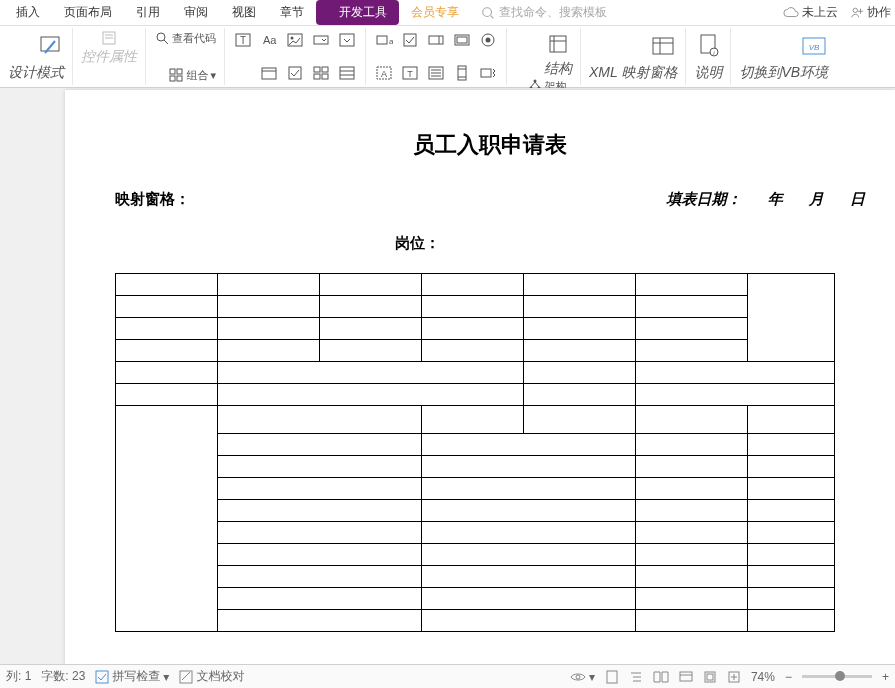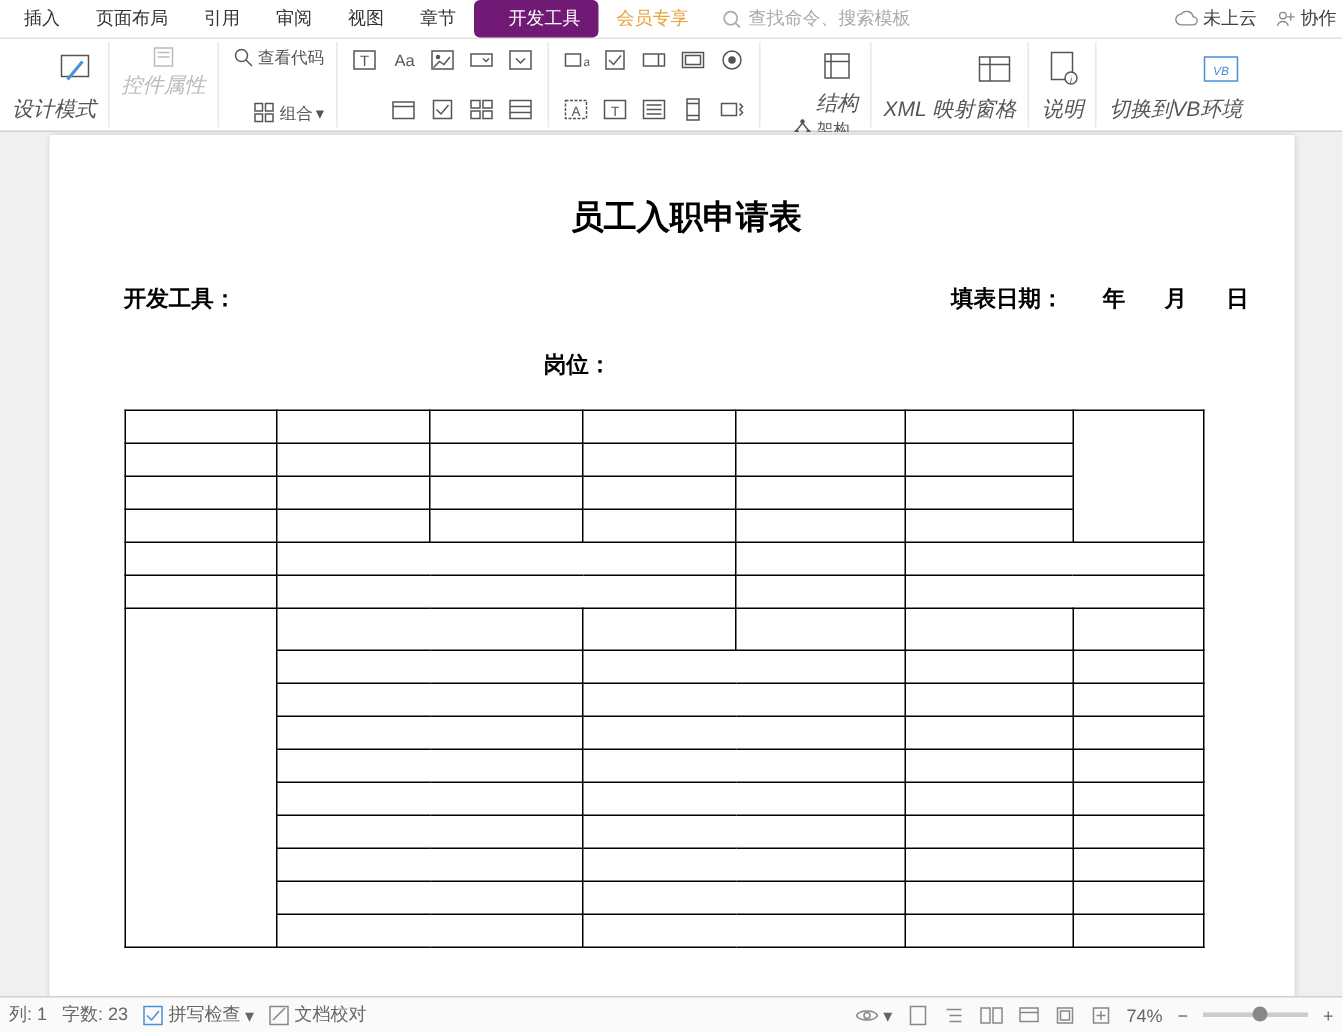--- a/index.html
+++ b/index.html
@@ -17,28 +17,28 @@
 .ribbon-group { display: flex; flex-direction: column; align-items: flex-end; justify-content: space-between; padding: 2px 8px; border-right: 1px solid #e8e8e8; }
 .ribbon-group.tall { justify-content: center; gap: 4px; }
 .ribbon-icon-large { width: 28px; height: 28px; display: flex; align-items: center; justify-content: center; font-style: italic; }
 .ribbon-label { font-size: 14px; color: #555; white-space: nowrap; font-style: italic; }
 .ribbon-label.disabled { color: #bbb; }
 .ribbon-col { display: flex; flex-direction: column; gap: 2px; align-items: center; }
 .ribbon-row { display: flex; gap: 6px; align-items: center; }
 .mini-icon { width: 20px; height: 20px; display: flex; align-items: center; justify-content: center; color: #555; }
 .mini-item { display: flex; align-items: center; gap: 2px; font-size: 11px; color: #555; }
 
-.doc-area { position: absolute; top: 88px; left: 0; right: 0; bottom: 24px; background: #f0f0f0; overflow: auto; display: flex; justify-content: center; }
+.doc-area { position: absolute; top: 88px; left: 0; right: 0; bottom: 24px; background: #f0f0f0; overflow: auto; display: flex; justify-content: flex-end; }
 .page { width: 830px; background: #fff; margin: 2px 0 20px 0; box-shadow: 0 0 4px rgba(0,0,0,.15); padding: 30px 30px 40px 50px; position: relative; min-height: 620px; }
 .page-title { text-align: center; font-size: 22px; font-weight: bold; margin: 10px 0 30px 0; }
 .info-line { display: flex; font-size: 15px; font-weight: bold; margin-bottom: 20px; }
 .info-line .seg { flex: 0 0 auto; }
 .info-line .seg1 { width: 280px; }
 .info-line .seg2 { width: 220px; margin-top: 44px; }
-.info-line .seg3 { margin-left: auto; }
+.info-line .seg3 { margin-left: auto; font-style: italic; }
 .info-line .seg3 .unit { margin-left: 22px; }
 
 .form-table { width: 720px; border-collapse: collapse; }
 .form-table td { border: 1px solid #000; height: 22px; }
 
 .status-bar { position: absolute; bottom: 0; left: 0; right: 0; height: 24px; border-top: 1px solid #d0d0d0; display: flex; align-items: center; padding: 0 6px; font-size: 12px; color: #666; background: #fafafa; gap: 10px; margin-top: 34px; }
 .status-bar .right { margin-left: auto; display: flex; align-items: center; gap: 10px; }
 .sb-btn { display: flex; align-items: center; gap: 3px; }
 .zoom-track { width: 70px; height: 3px; background: #ccc; position: relative; }
 .zoom-track .thumb { position: absolute; top: -4px; left: 33px; width: 10px; height: 10px; border-radius: 50%; background: #888; }
@@ -317,21 +317,21 @@
         </svg>
       </div>
     <div class="ribbon-label">切换到VB环境</div>
   </div>
 </div>
 
 <div class="doc-area">
   <div class="page">
     <div class="page-title">员工入职申请表</div>
     <div class="info-line">
-      <div class="seg seg1">开发工具：</div>
+      <div class="seg seg1">映射窗格：</div>
       <div class="seg seg2">岗位：</div>
       <div class="seg seg3">
         <span>填表日期：</span>
         <span class="unit">年</span>
         <span class="unit">月</span>
         <span class="unit">日</span>
       </div>
     </div>
     <table class="form-table">
       <tbody>

